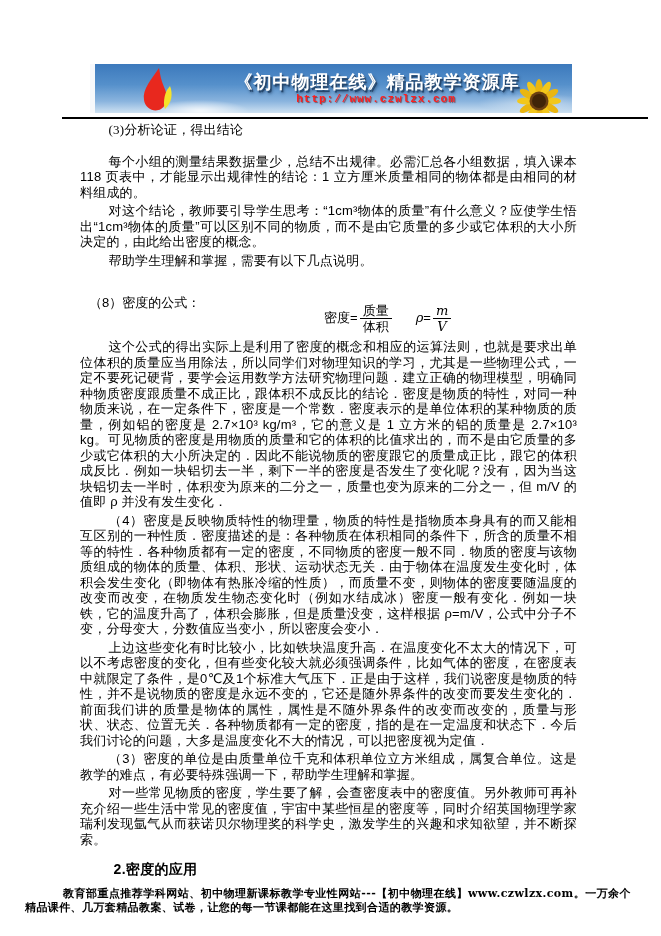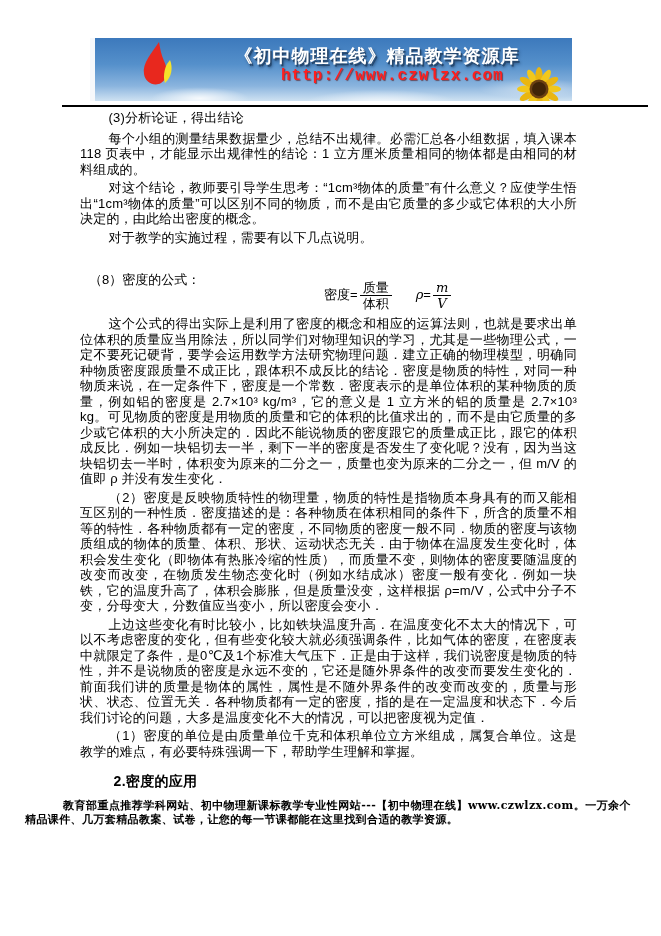--- a/index.html
+++ b/index.html
@@ -4,54 +4,54 @@
 <style>
   * { margin:0; padding:0; box-sizing:border-box; }
   html,body { background:#888; }
   body { font-family:"Liberation Sans","DejaVu Sans",sans-serif; color:#000; }
   #page {
     position:relative; width:661px; height:936px; margin:0 auto;
     background:#ffffff; overflow:hidden;
   }
   
   .banner {
-    position:relative; margin:38px 0 0 90px; width:482px; height:63px; overflow:hidden;
+    position:relative; margin:64px 0 0 90px; width:482px; height:49px; overflow:hidden;
     background:
       radial-gradient(70px 16px at 22% 96%, rgba(255,255,255,.85), rgba(255,255,255,0) 70%),
       radial-gradient(110px 20px at 60% 104%, rgba(255,255,255,.8), rgba(255,255,255,0) 70%),
       radial-gradient(80px 14px at 92% 80%, rgba(255,255,255,.45), rgba(255,255,255,0) 70%),
       linear-gradient(180deg,#3c79bc 0%, #5590cb 42%, #8ab4de 76%, #cfe2f2 100%);
     border-left:5px solid #f6f8fb;
   }
   .flame { position:absolute; left:36px; top:3px; }
   .banner-title {
     position:absolute; left:126px; top:6px; width:312px; text-align:center;
     color:#ffffff; font-weight:bold; font-size:18px; letter-spacing:1px;
     font-family:"DejaVu Serif","Liberation Serif",serif;
     text-shadow:1.5px 1.5px 0 #26486e, 2px 3px 3px rgba(10,30,60,.55);
     white-space:nowrap;
   }
   .banner-url {
     position:absolute; left:186px; top:29px; width:190px; text-align:center;
-    color:#ff1e1e; font-weight:bold; font-size:16px; letter-spacing:1px;
+    color:#ff1e1e; font-weight:bold; font-size:11px; letter-spacing:1px;
     font-family:"Liberation Mono","DejaVu Sans Mono",monospace;
     text-shadow:1px 1px 1px rgba(90,10,10,.6);
     white-space:nowrap;
   }
   .sunflower { position:absolute; right:1px; bottom:-7px; }
   
   .rule { margin:4px 13px 0 62px; border-top:2px solid #000; height:0; }
   
   .content { margin:3px 84px 0 80px; width:497px; }
   .content p {
     font-size:13px; line-height:15.5px; text-indent:2.2em;
     text-align:justify; margin-bottom:3px;
     letter-spacing:0.2px;
   }
-  .content p.head { margin-bottom:5px; }
+  .content p.head { margin-bottom:16px;font-family:Liberation Serif, serif; }
   .it { font-style:italic; font-family:"DejaVu Serif","Liberation Serif",serif; }
   
   .formula-row { display:flex; align-items:center; margin:3px 0 5px; }
   .f-label { font-size:13px; padding-left:9px; white-space:nowrap; }
   .f-center { flex:1; text-align:center; font-size:13px;margin-top:32px; }
   .frac { display:inline-block; vertical-align:middle; text-align:center; margin:0 2px; }
   .frac .num { display:block; border-bottom:1px solid #000; padding:0 3px; line-height:15px;text-align:center; }
   .frac .den { display:block; line-height:15px; padding:0 3px; }
   .f-gap { display:inline-block; width:22px; }
   .h2 {
@@ -97,31 +97,32 @@
       </g>
     </svg>
   </div>
 
   <div class="rule"></div>
 
   <div class="content">
     <p class="head">(3)分析论证，得出结论</p>
     <p>每个小组的测量结果数据量少，总结不出规律。必需汇总各小组数据，填入课本 118 页表中，才能显示出规律性的结论：1 立方厘米质量相同的物体都是由相同的材料组成的。</p>
     <p>对这个结论，教师要引导学生思考：“1cm³物体的质量”有什么意义？应使学生悟出“1cm³物体的质量”可以区别不同的物质，而不是由它质量的多少或它体积的大小所决定的，由此给出密度的概念。</p>
-    <p>对于教学的实施过程，需要有以下几点说明。</p>
+    <p>帮助学生理解和掌握，需要有以下几点说明。</p>
 
     <div class="formula-row">
       <span class="f-label">（8）密度的公式：</span>
       <span class="f-center">
         <span>密度</span><span>=</span><span class="frac"><span class="num">质量</span><span class="den">体积</span></span><span class="f-gap"></span><span class="it">ρ</span><span>=</span><span class="frac it"><span class="num">m</span><span class="den">V</span></span>
       </span>
     </div>
 
     <p>这个公式的得出实际上是利用了密度的概念和相应的运算法则，也就是要求出单位体积的质量应当用除法，所以同学们对物理知识的学习，尤其是一些物理公式，一定不要死记硬背，要学会运用数学方法研究物理问题．建立正确的物理模型，明确同种物质密度跟质量不成正比，跟体积不成反比的结论．密度是物质的特性，对同一种物质来说，在一定条件下，密度是一个常数．密度表示的是单位体积的某种物质的质量，例如铝的密度是 2.7×10³ kg/m³，它的意义是 1 立方米的铝的质量是 2.7×10³ kg。可见物质的密度是用物质的质量和它的体积的比值求出的，而不是由它质量的多少或它体积的大小所决定的．因此不能说物质的密度跟它的质量成正比，跟它的体积成反比．例如一块铝切去一半，剩下一半的密度是否发生了变化呢？没有，因为当这块铝切去一半时，体积变为原来的二分之一，质量也变为原来的二分之一，但 m/V 的值即 ρ 并没有发生变化．</p>
-    <p>（2）密度是反映物质特性的物理量，物质的特性是指物质本身具有的而又能相互区别的一种性质．密度描述的是：各种物质在体积相同的条件下，所含的质量不相等的特性．各种物质都有一定的密度，不同物质的密度一般不同．物质的密度与该物质组成的物体的质量、体积、形状、运动状态无关．由于物体在温度发生变化时，体积会发生变化（即物体有热胀冷缩的性质），而质量不变，则物体的密度要随温度的改变而改变，在物质发生物态变化时（例如水结成冰）密度一般有变化．例如一块铁，它的温度升高了，体积会膨胀，但是质量没变，这样根据 ρ=m/V，公式中分子不变，分母变大，分数值应当变小，所以密度会变小．</p>
+    <p>（4）密度是反映物质特性的物理量，物质的特性是指物质本身具有的而又能相互区别的一种性质．密度描述的是：各种物质在体积相同的条件下，所含的质量不相等的特性．各种物质都有一定的密度，不同物质的密度一般不同．物质的密度与该物质组成的物体的质量、体积、形状、运动状态无关．由于物体在温度发生变化时，体积会发生变化（即物体有热胀冷缩的性质），而质量不变，则物体的密度要随温度的改变而改变，在物质发生物态变化时（例如水结成冰）密度一般有变化．例如一块铁，它的温度升高了，体积会膨胀，但是质量没变，这样根据 ρ=m/V，公式中分子不变，分母变大，分数值应当变小，所以密度会变小．</p>
     <p>上边这些变化有时比较小，比如铁块温度升高．在温度变化不太大的情况下，可以不考虑密度的变化，但有些变化较大就必须强调条件，比如气体的密度，在密度表中就限定了条件，是0℃及1个标准大气压下．正是由于这样，我们说密度是物质的特性，并不是说物质的密度是永远不变的，它还是随外界条件的改变而要发生变化的．前面我们讲的质量是物体的属性，属性是不随外界条件的改变而改变的，质量与形状、状态、位置无关．各种物质都有一定的密度，指的是在一定温度和状态下．今后我们讨论的问题，大多是温度变化不大的情况，可以把密度视为定值．</p>
-    <p>（1）密度的单位是由质量单位千克和体积单位立方米组成，属复合单位。这是教学的难点，有必要特殊强调一下，帮助学生理解和掌握。</p>
+    <p>（3）密度的单位是由质量单位千克和体积单位立方米组成，属复合单位。这是教学的难点，有必要特殊强调一下，帮助学生理解和掌握。</p>
+    <p>对一些常见物质的密度，学生要了解，会查密度表中的密度值。另外教师可再补充介绍一些生活中常见的密度值，宇宙中某些恒星的密度等，同时介绍英国物理学家瑞利发现氩气从而获诺贝尔物理奖的科学史，激发学生的兴趣和求知欲望，并不断探索。</p>
     <div class="h2">2.密度的应用</div>
   </div>
 
   <div class="footer">教育部重点推荐学科网站、初中物理新课标教学专业性网站---【初中物理在线】www.czwlzx.com。一万余个精品课件、几万套精品教案、试卷，让您的每一节课都能在这里找到合适的教学资源。</div>
 
 </div>
 
 </body></html>

